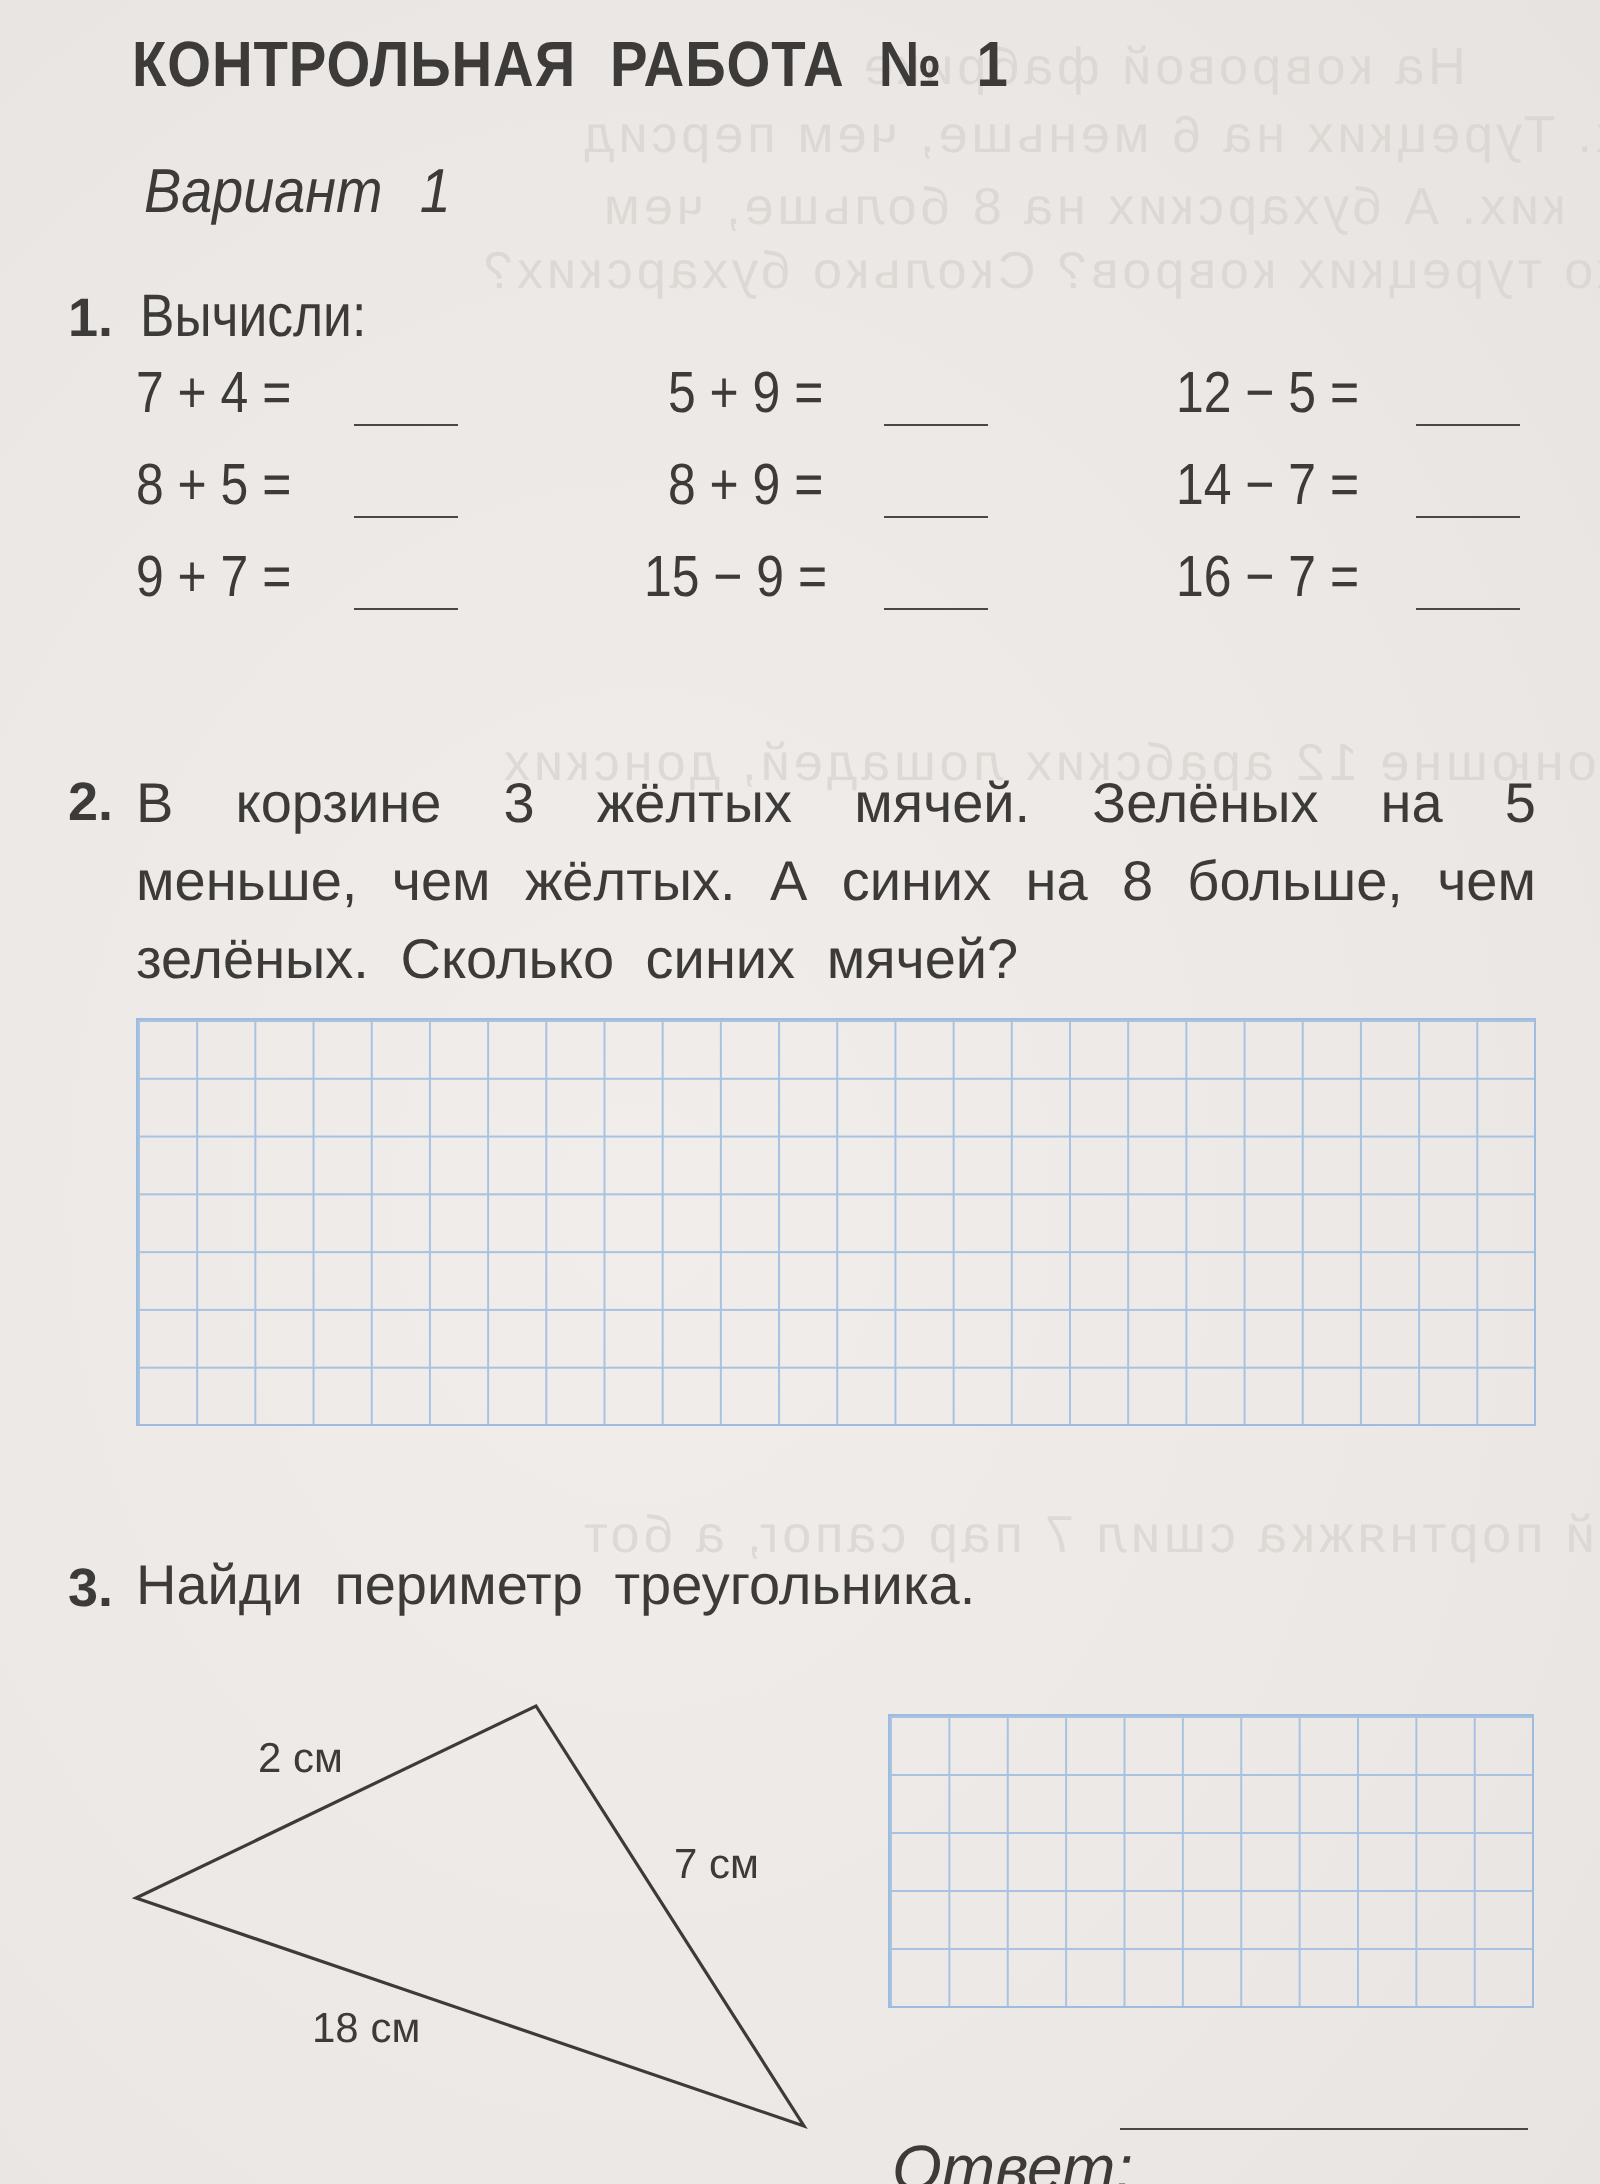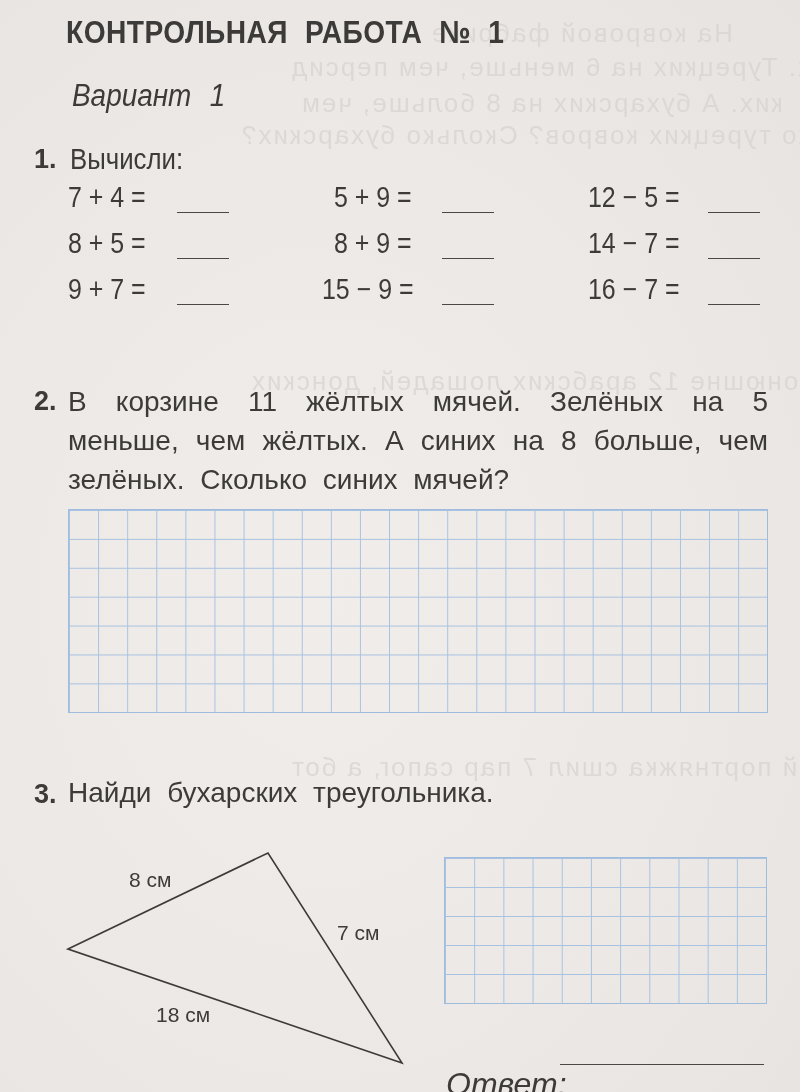--- a/index.html
+++ b/index.html
@@ -89,30 +89,30 @@
   <div class="blank" style="left:442px; top:304px; width:52px;"></div>
 
   <div class="expr" style="left:588px; top:181px;">12 − 5 =</div>
   <div class="blank" style="left:708px; top:212px; width:52px;"></div>
   <div class="expr" style="left:588px; top:227px;">14 − 7 =</div>
   <div class="blank" style="left:708px; top:258px; width:52px;"></div>
   <div class="expr" style="left:588px; top:273px;">16 − 7 =</div>
   <div class="blank" style="left:708px; top:304px; width:52px;"></div>
 
   <div class="abs task-num" style="left:34px; top:386px;">2.</div>
-  <div class="abs prob2" style="top:382px;">В корзине 11 жёлтых мячей. Зелёных на 5 меньше, чем жёлтых. А синих на 8 больше, чем зелёных. Сколько синих мячей?</div>
+  <div class="abs prob2" style="top:382px;">В корзине 3 жёлтых мячей. Зелёных на 5 меньше, чем жёлтых. А синих на 8 больше, чем зелёных. Сколько синих мячей?</div>
   <div class="grid" style="left:68px; top:509px; width:698px; height:202px; background-size:29.1px 28.9px;"></div>
 
   <div class="abs task-num" style="left:34px; top:779px;">3.</div>
-  <div class="abs task-text" style="left:68px; top:777px; word-spacing:8px;">Найди бухарских треугольника.</div>
+  <div class="abs task-text" style="left:68px; top:777px; word-spacing:8px;">Найди периметр треугольника.</div>
 
   <svg class="abs" style="left:0; top:830px;" width="440" height="250">
     <polygon points="68,119 268,23 402,233" fill="none" stroke="#3d3b39" stroke-width="1.6"></polygon>
   </svg>
-  <div class="abs" style="left:129px; top:868px; font-size:21px; color:#3d3b39;">8 см</div>
+  <div class="abs" style="left:129px; top:868px; font-size:21px; color:#3d3b39;">2 см</div>
   <div class="abs" style="left:337px; top:921px; font-size:21px; color:#3d3b39;">7 см</div>
   <div class="abs" style="left:156px; top:1003px; font-size:21px; color:#3d3b39;">18 см</div>
 
   <div class="grid" style="left:444px; top:857px; width:321px; height:145px; background-size:29.2px 29px;"></div>
 
   <div class="abs answer-label">Ответ:</div>
   <div class="blank" style="left:560px; top:1064px; width:204px;"></div>
 </div>
 
 </body></html>

